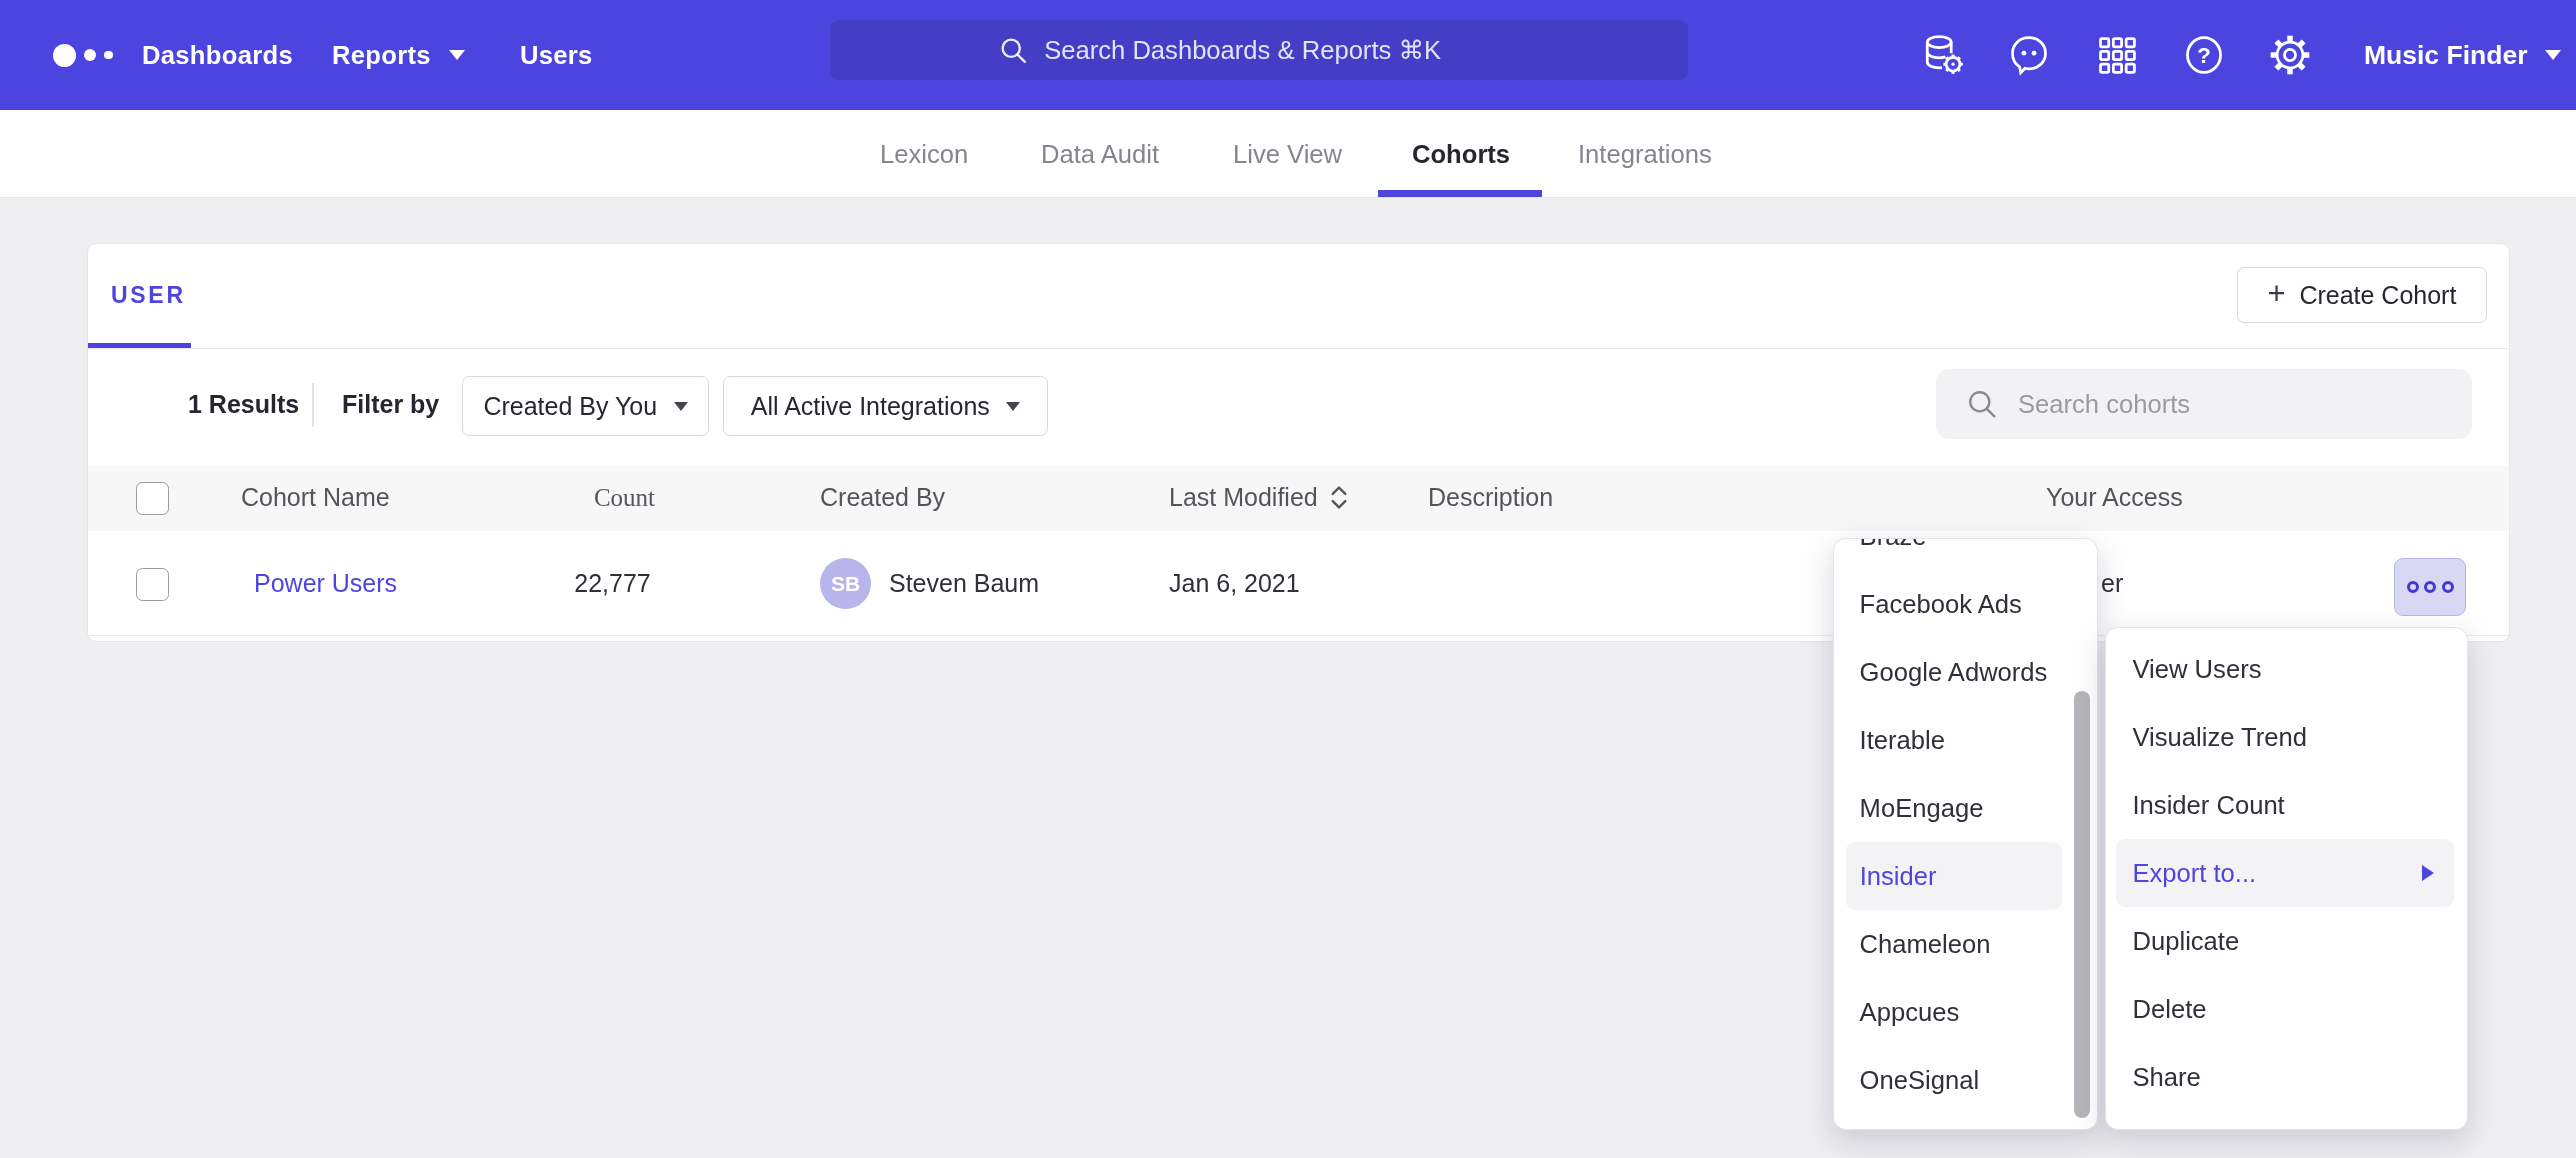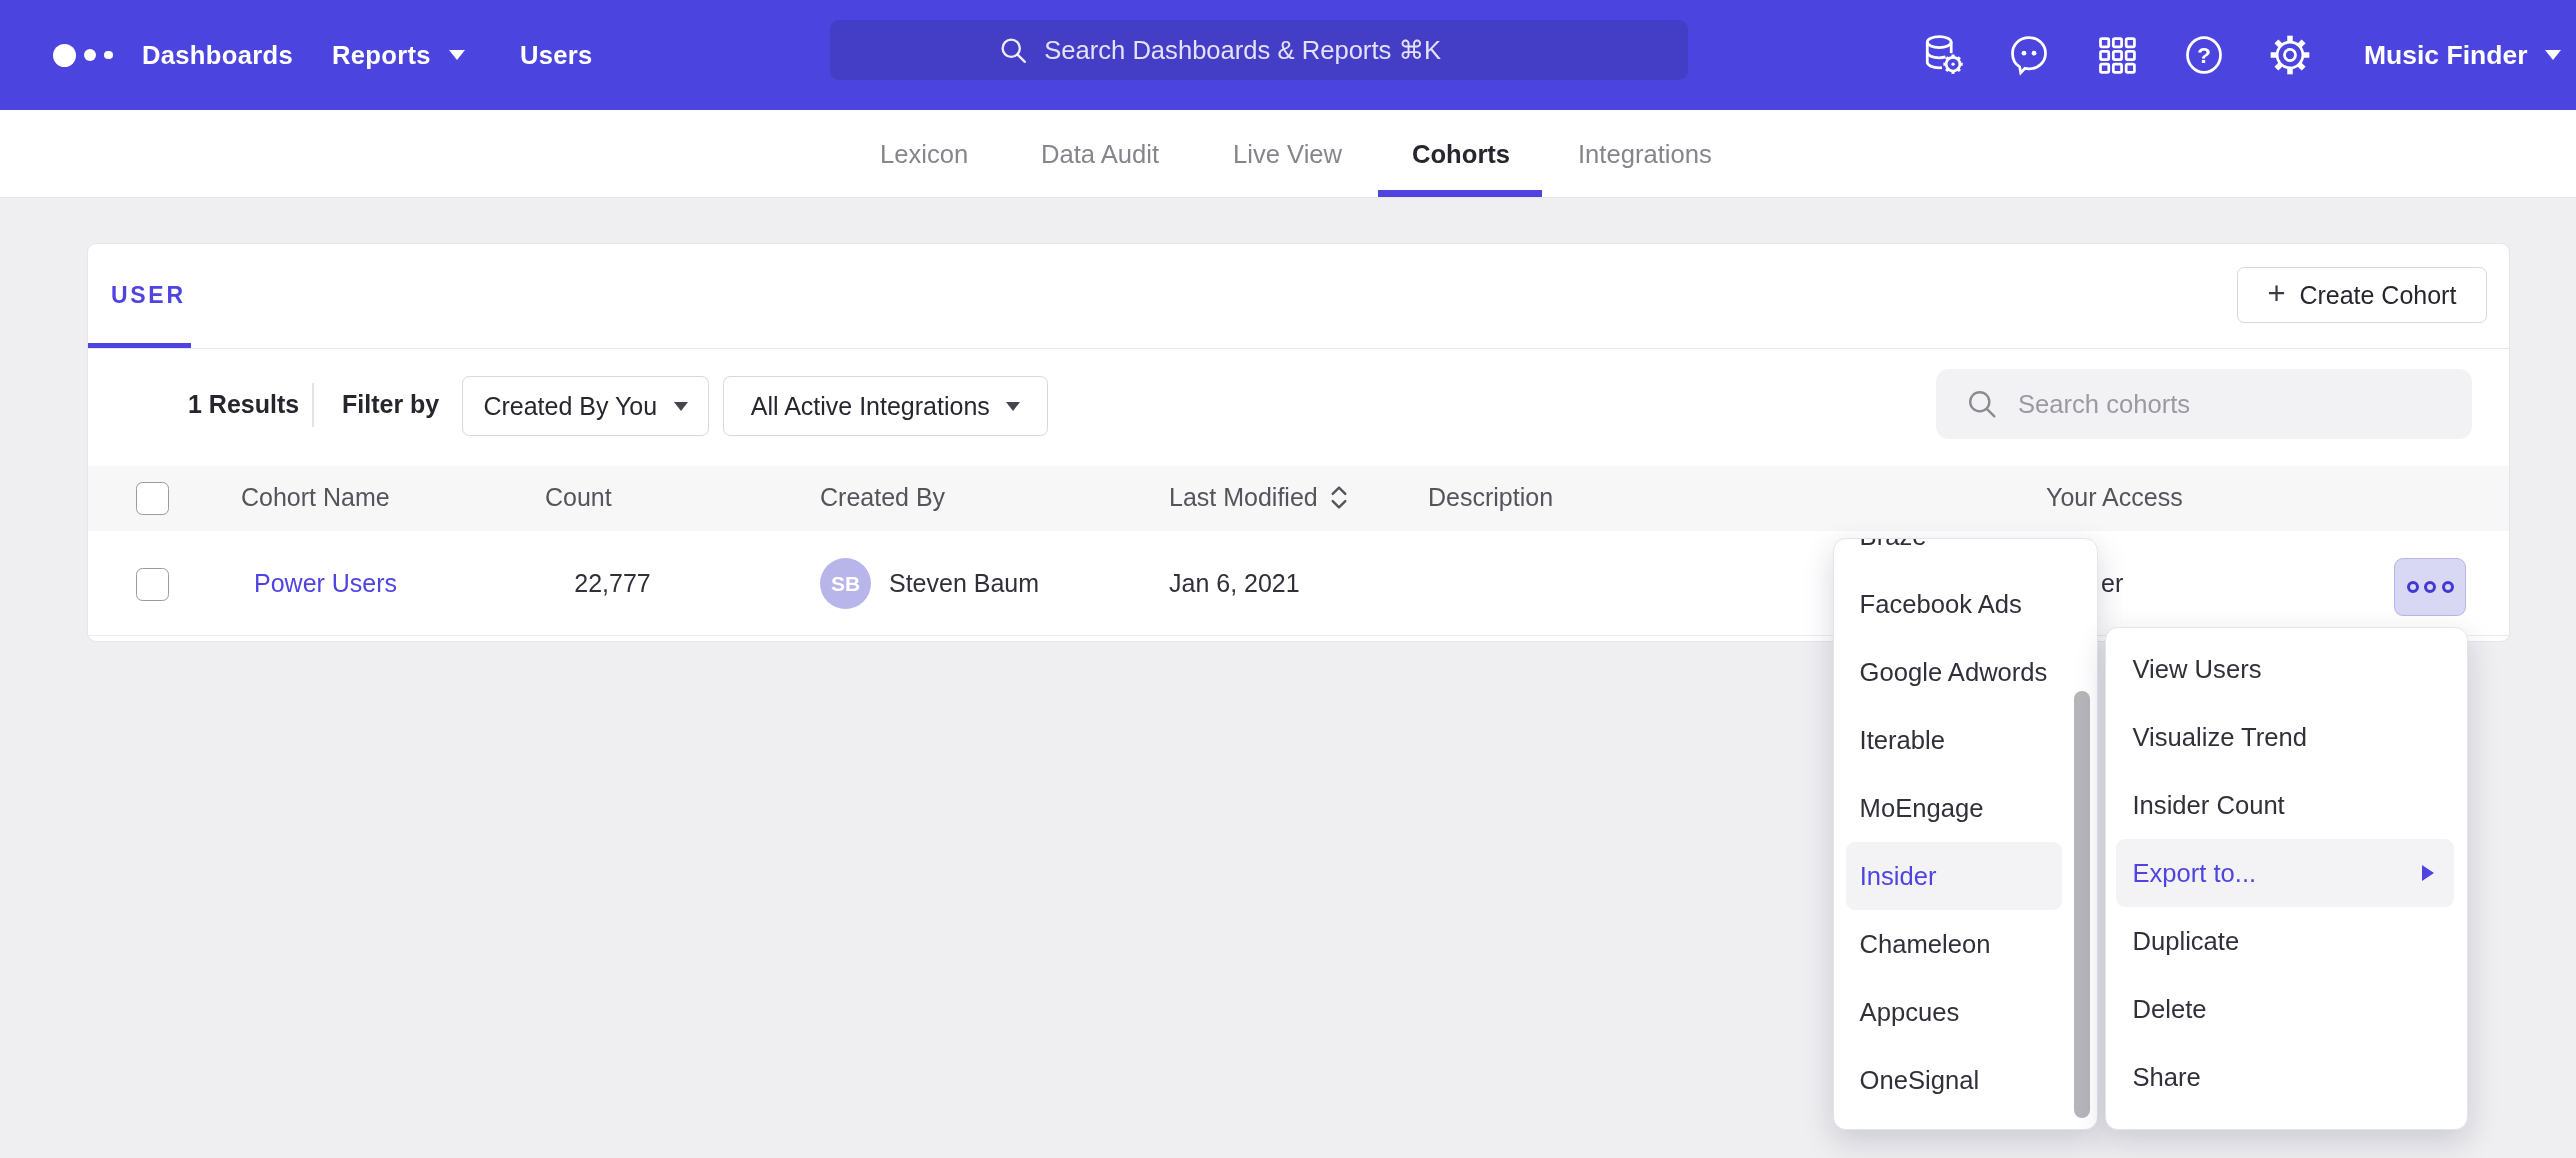--- a/index.html
+++ b/index.html
@@ -212,21 +212,21 @@
       <svg width="31" height="31" viewBox="0 0 34 34">
         <circle cx="14" cy="14" r="10.5" fill="none" stroke="#8a8a93" stroke-width="2.6"></circle>
         <line x1="22" y1="22" x2="30" y2="30" stroke="#8a8a93" stroke-width="2.6" stroke-linecap="round"></line>
       </svg>
       <input type="text" placeholder="Search cohorts" style="">
     </div>
 
     <div class="thead">
       <span class="checkbox" style="left:48px; top:15.5px;"></span>
       <span class="th" style="left:153px;">Cohort Name</span>
-      <span class="th" style="left:457px; width:159px; text-align:left;">Count</span>
+      <span class="th" style="left:457px; width:159px; text-align:center;font-family:Liberation Serif, serif;">Count</span>
       <span class="th" style="left:732px;">Created By</span>
       <span class="th" style="left:1081px; display:flex; align-items:center; gap:11px;">
         <span>Last Modified</span>
         <svg width="20" height="27" viewBox="0 0 22 30">
           <polyline points="4,11 11,4 18,11" fill="none" stroke="#54545d" stroke-width="2.6" stroke-linecap="round" stroke-linejoin="round"></polyline>
           <polyline points="4,19 11,26 18,19" fill="none" stroke="#54545d" stroke-width="2.6" stroke-linecap="round" stroke-linejoin="round"></polyline>
         </svg>
       </span>
       <span class="th" style="left:1340px;">Description</span>
       <span class="th" style="left:1958px;">Your Access</span>

